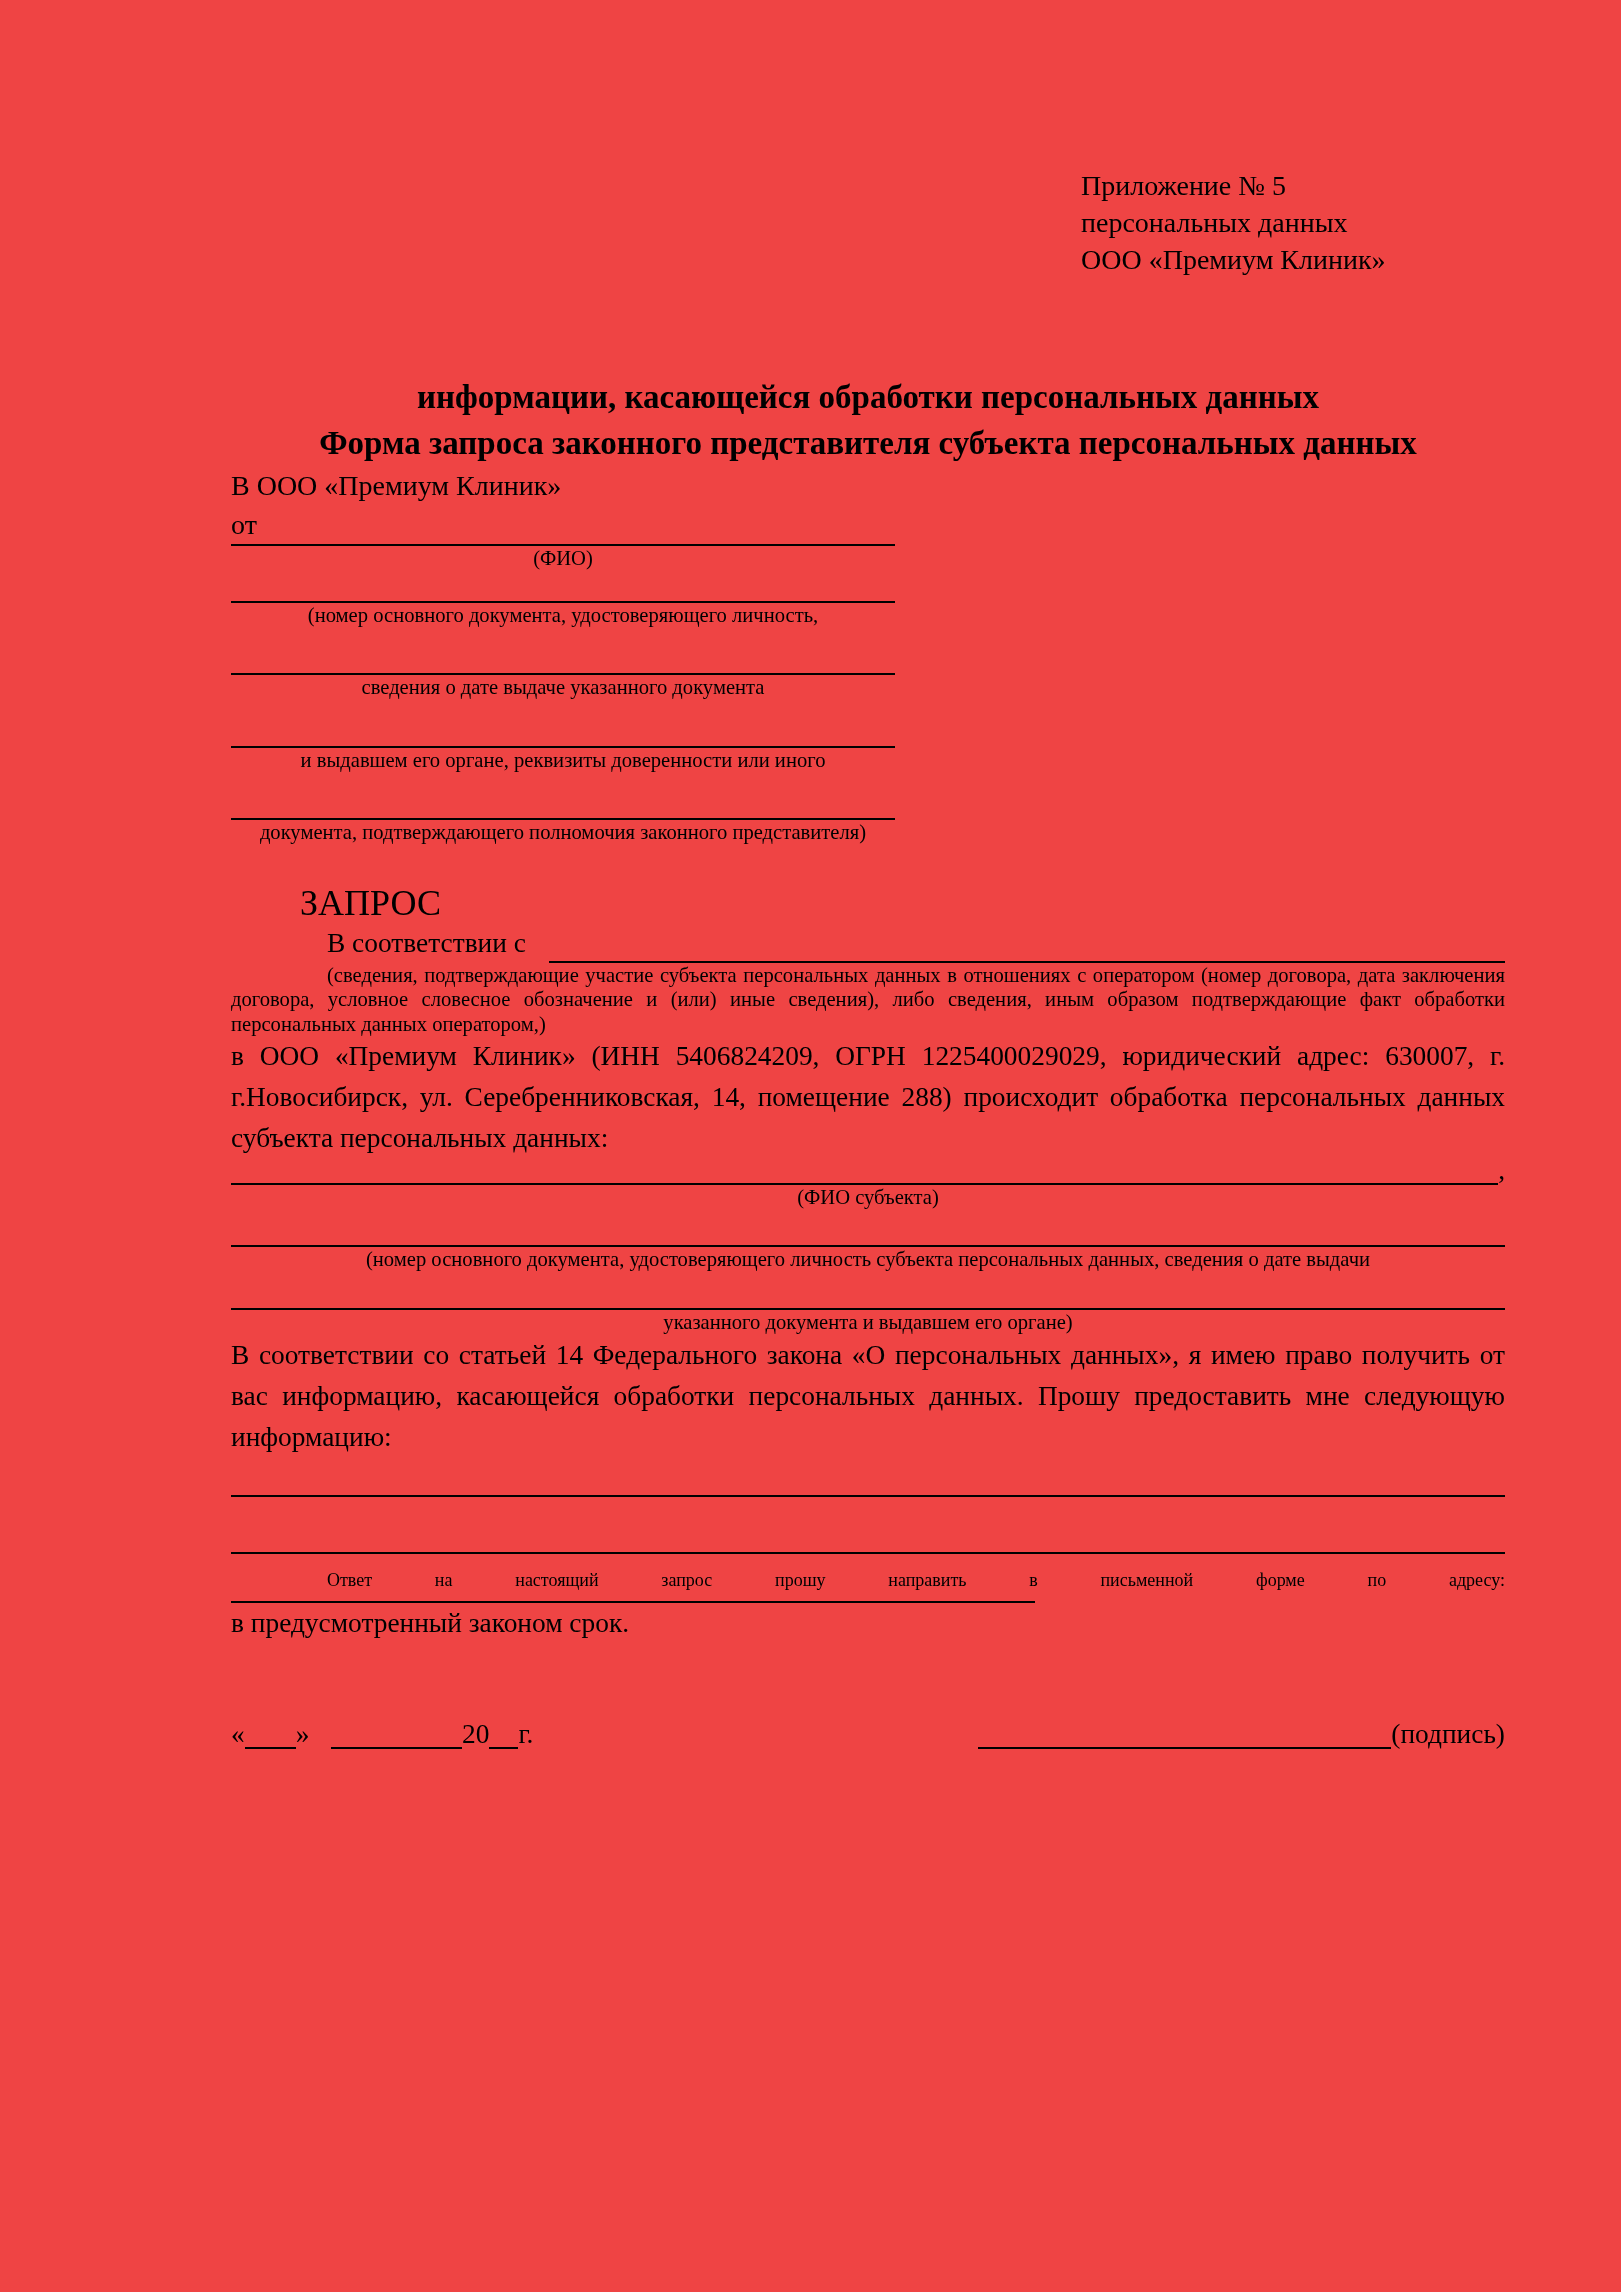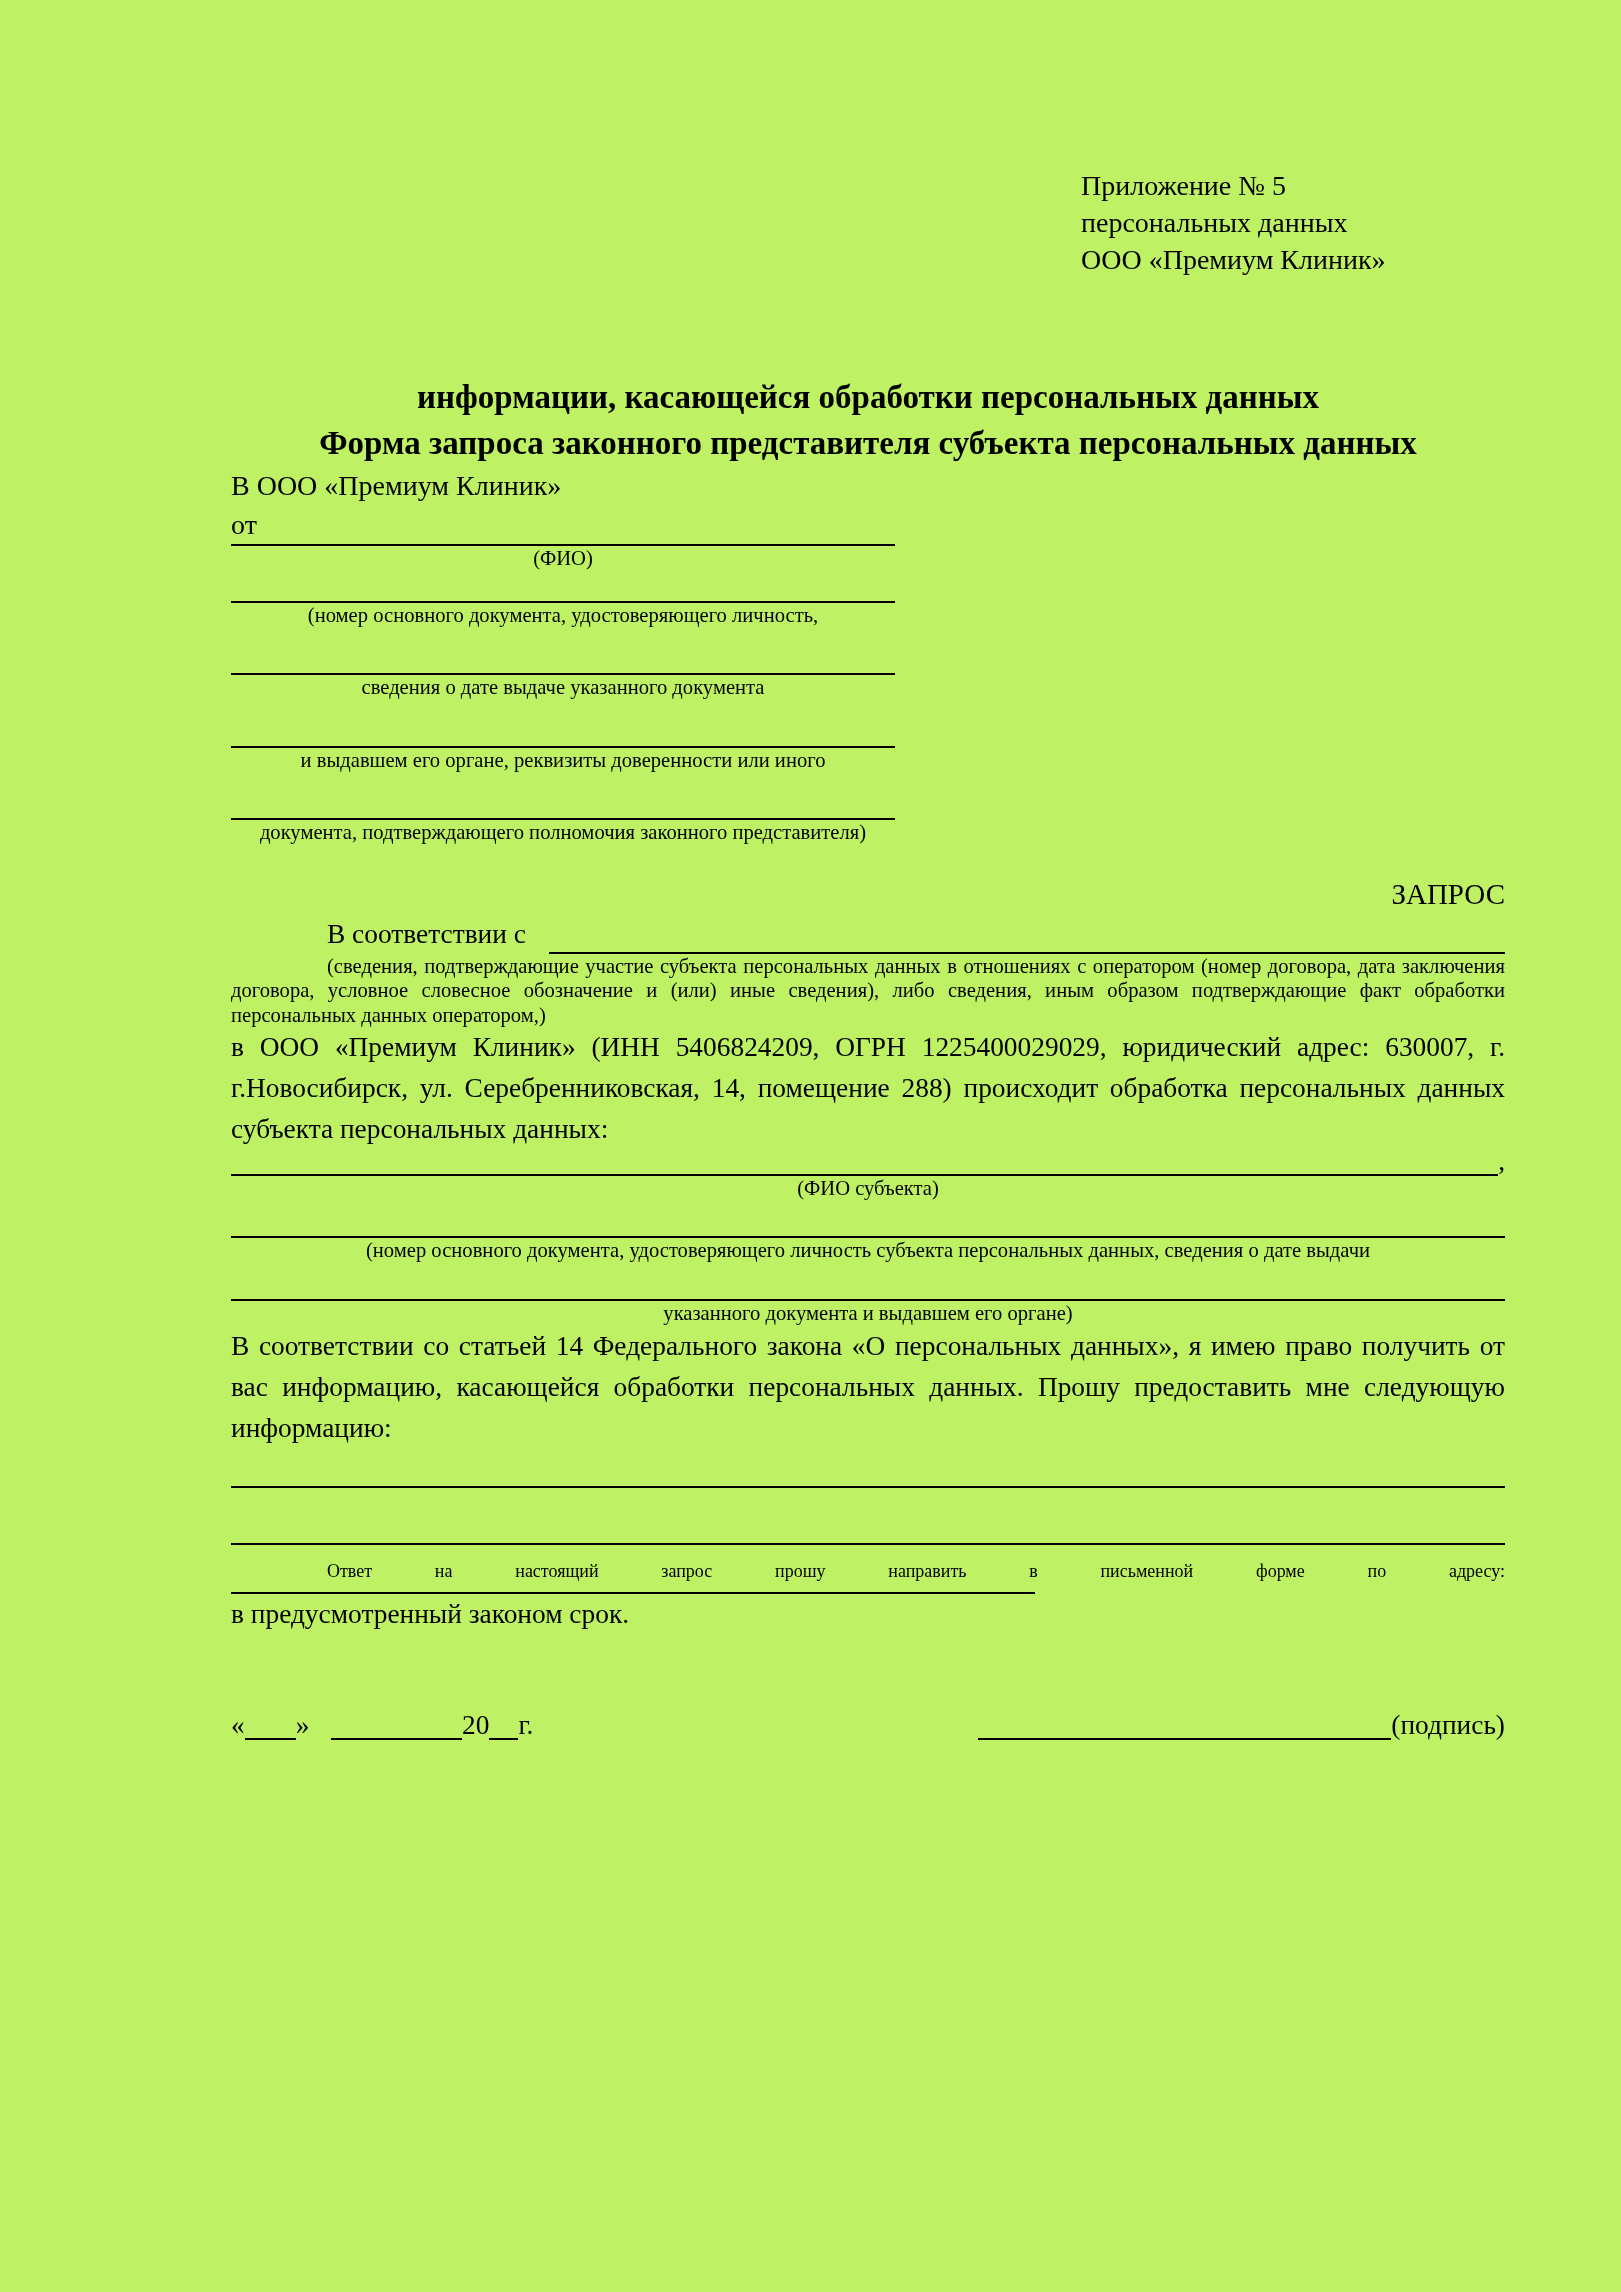--- a/index.html
+++ b/index.html
@@ -1,33 +1,33 @@
 <!DOCTYPE html>
 <html lang="ru"><head>
 <meta charset="utf-8">
 <style>
   html,body{margin:0;padding:0;background:#ffffff;}
   .page{
     width:1621px;height:2293px;box-sizing:border-box;
     padding:167px 116px 0 231px;
-    background:#bef264;color:#000000;
+    background:#ef4444;color:#000000;
     font-family:"Liberation Serif","DejaVu Serif",serif;
     position:relative;overflow:hidden;
   }
   .header{margin-left:850px;font-size:28px;line-height:37px;}
   .title{margin-top:96px;text-align:center;font-weight:bold;font-size:33px;line-height:46px;}
   .addressee{width:664px;font-size:28px;}
   .addr-to{line-height:39px;}
   .flexline{display:flex;flex-direction:column;}
   .from-label{line-height:39px;margin-right:11.8px;}
   .uline{flex:1;border-bottom:2.9px solid #000;}
   .cap{font-size:20.6px;line-height:25.5px;text-align:center;}
   .blank{border-bottom:2.9px solid #000;}
   .b30{height:29px}.b36{height:35px}.b46{height:45px}
-  .zapros{margin-top:28px;font-size:29px;line-height:41px;text-align:right;padding-left:69px;}
+  .zapros{margin-top:37px;font-size:36px;line-height:41px;text-align:left;padding-left:69px;}
   .intro-row{display:flex;font-size:27.4px;line-height:39px;}
   .intro-row .label{margin-left:96px;margin-right:23px;white-space:nowrap;}
   .fine{font-size:20.6px;line-height:24.5px;text-align:justify;text-indent:96px;}
   .para{font-size:27.4px;line-height:41px;text-align:justify;}
   .comma-row{display:flex;height:25.5px;align-items:flex-end;font-size:27.4px;}
   .comma-row .comma{line-height:29px;}
   .gap38{margin-top:37px}.gap56{margin-top:55px}
   .resp1{margin-top:5.9px;font-size:18px;line-height:41px;text-align:justify;text-align-last:justify;text-indent:96px;}
   .resp2{display:flex;font-size:27.4px;line-height:41px;flex-direction:column;}
   .resp2 .addr-line{width:804px;border-bottom:2.9px solid #000;}

